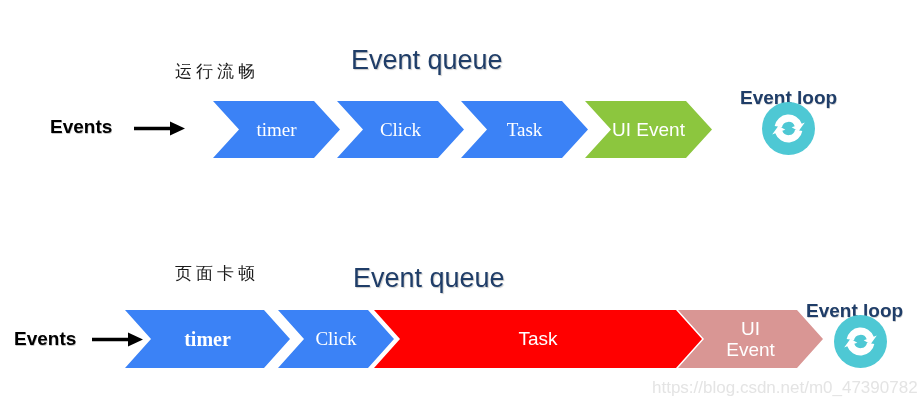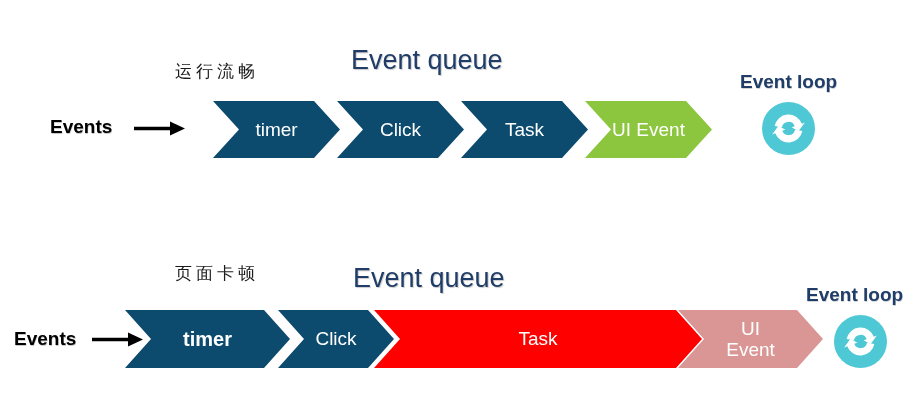--- a/index.html
+++ b/index.html
@@ -18,31 +18,31 @@
     position: absolute; color: #1f3d68; font-weight: normal; font-size: 27px;
     white-space: nowrap; text-shadow: 1px 1px 1px rgba(140,140,140,0.45);
   }
   .events-label {
     position: absolute; color: #000; font-weight: bold; font-size: 19px;
     white-space: nowrap; text-shadow: 0.5px 0.5px 0.5px rgba(120,120,120,0.4); text-align: right;
   }
   .events-arrow { position: absolute; }
   .loop-label {
     position: absolute; color: #1f3d68; font-weight: bold; font-size: 19px;
-    white-space: nowrap; text-shadow: 0.5px 0.5px 0.5px rgba(150,150,150,0.4);
+    white-space: nowrap; text-shadow: 0.5px 0.5px 0.5px rgba(150,150,150,0.4); margin-top: 16px;
   }
   .loop-icon { position: absolute; }
 
   .chev {
     position: absolute; display: flex; align-items: center; justify-content: center;
     color: #fff; font-size: 19px;
     clip-path: polygon(0 0, calc(100% - 26px) 0, 100% 50%, calc(100% - 26px) 100%, 0 100%, 26px 50%);
   }
   .chev .lbl { text-align: center; line-height: 1.12; }
-  .c-blue  { background: #0c4a6e; }
+  .c-blue  { background: #3b82f6; font-family: Liberation Serif, serif; }
   .c-green { background: #8cc63e; }
   .c-red   { background: #ff0000; }
   .c-rose  { background: #d99694; }
 
   
   .r1 { top: 101px; height: 57px; }
   .r1a { left: 213px; width: 127px; }
   .r1b { left: 337px; width: 127px; }
   .r1c { left: 461px; width: 127px; }
   .r1d { left: 585px; width: 127px; }
@@ -122,14 +122,15 @@
   </div>
 
   <div class="loop-label" style="left:806px; top:284px;">Event loop</div>
 
   <svg class="loop-icon" style="left:834px; top:315px;" width="53" height="53" viewBox="0 0 64 64">
     <circle cx="32" cy="32" r="32" fill="#4ec8d4"></circle>
     <path fill="#ffffff" d="M 15.3 29.1 A 17 17 0 0 1 48.0 26.2 L 51.7 24.8 L 44.1 35.2 L 35.8 30.6 L 39.5 29.3 A 8 8 0 0 0 24.1 30.6 Z"></path>
     <path fill="#ffffff" transform="rotate(180 32 32)" d="M 15.3 29.1 A 17 17 0 0 1 48.0 26.2 L 51.7 24.8 L 44.1 35.2 L 35.8 30.6 L 39.5 29.3 A 8 8 0 0 0 24.1 30.6 Z"></path>
   </svg>
 
+  <div class="watermark">https://blog.csdn.net/m0_47390782</div>
 
 </div>
 
 </body></html>

